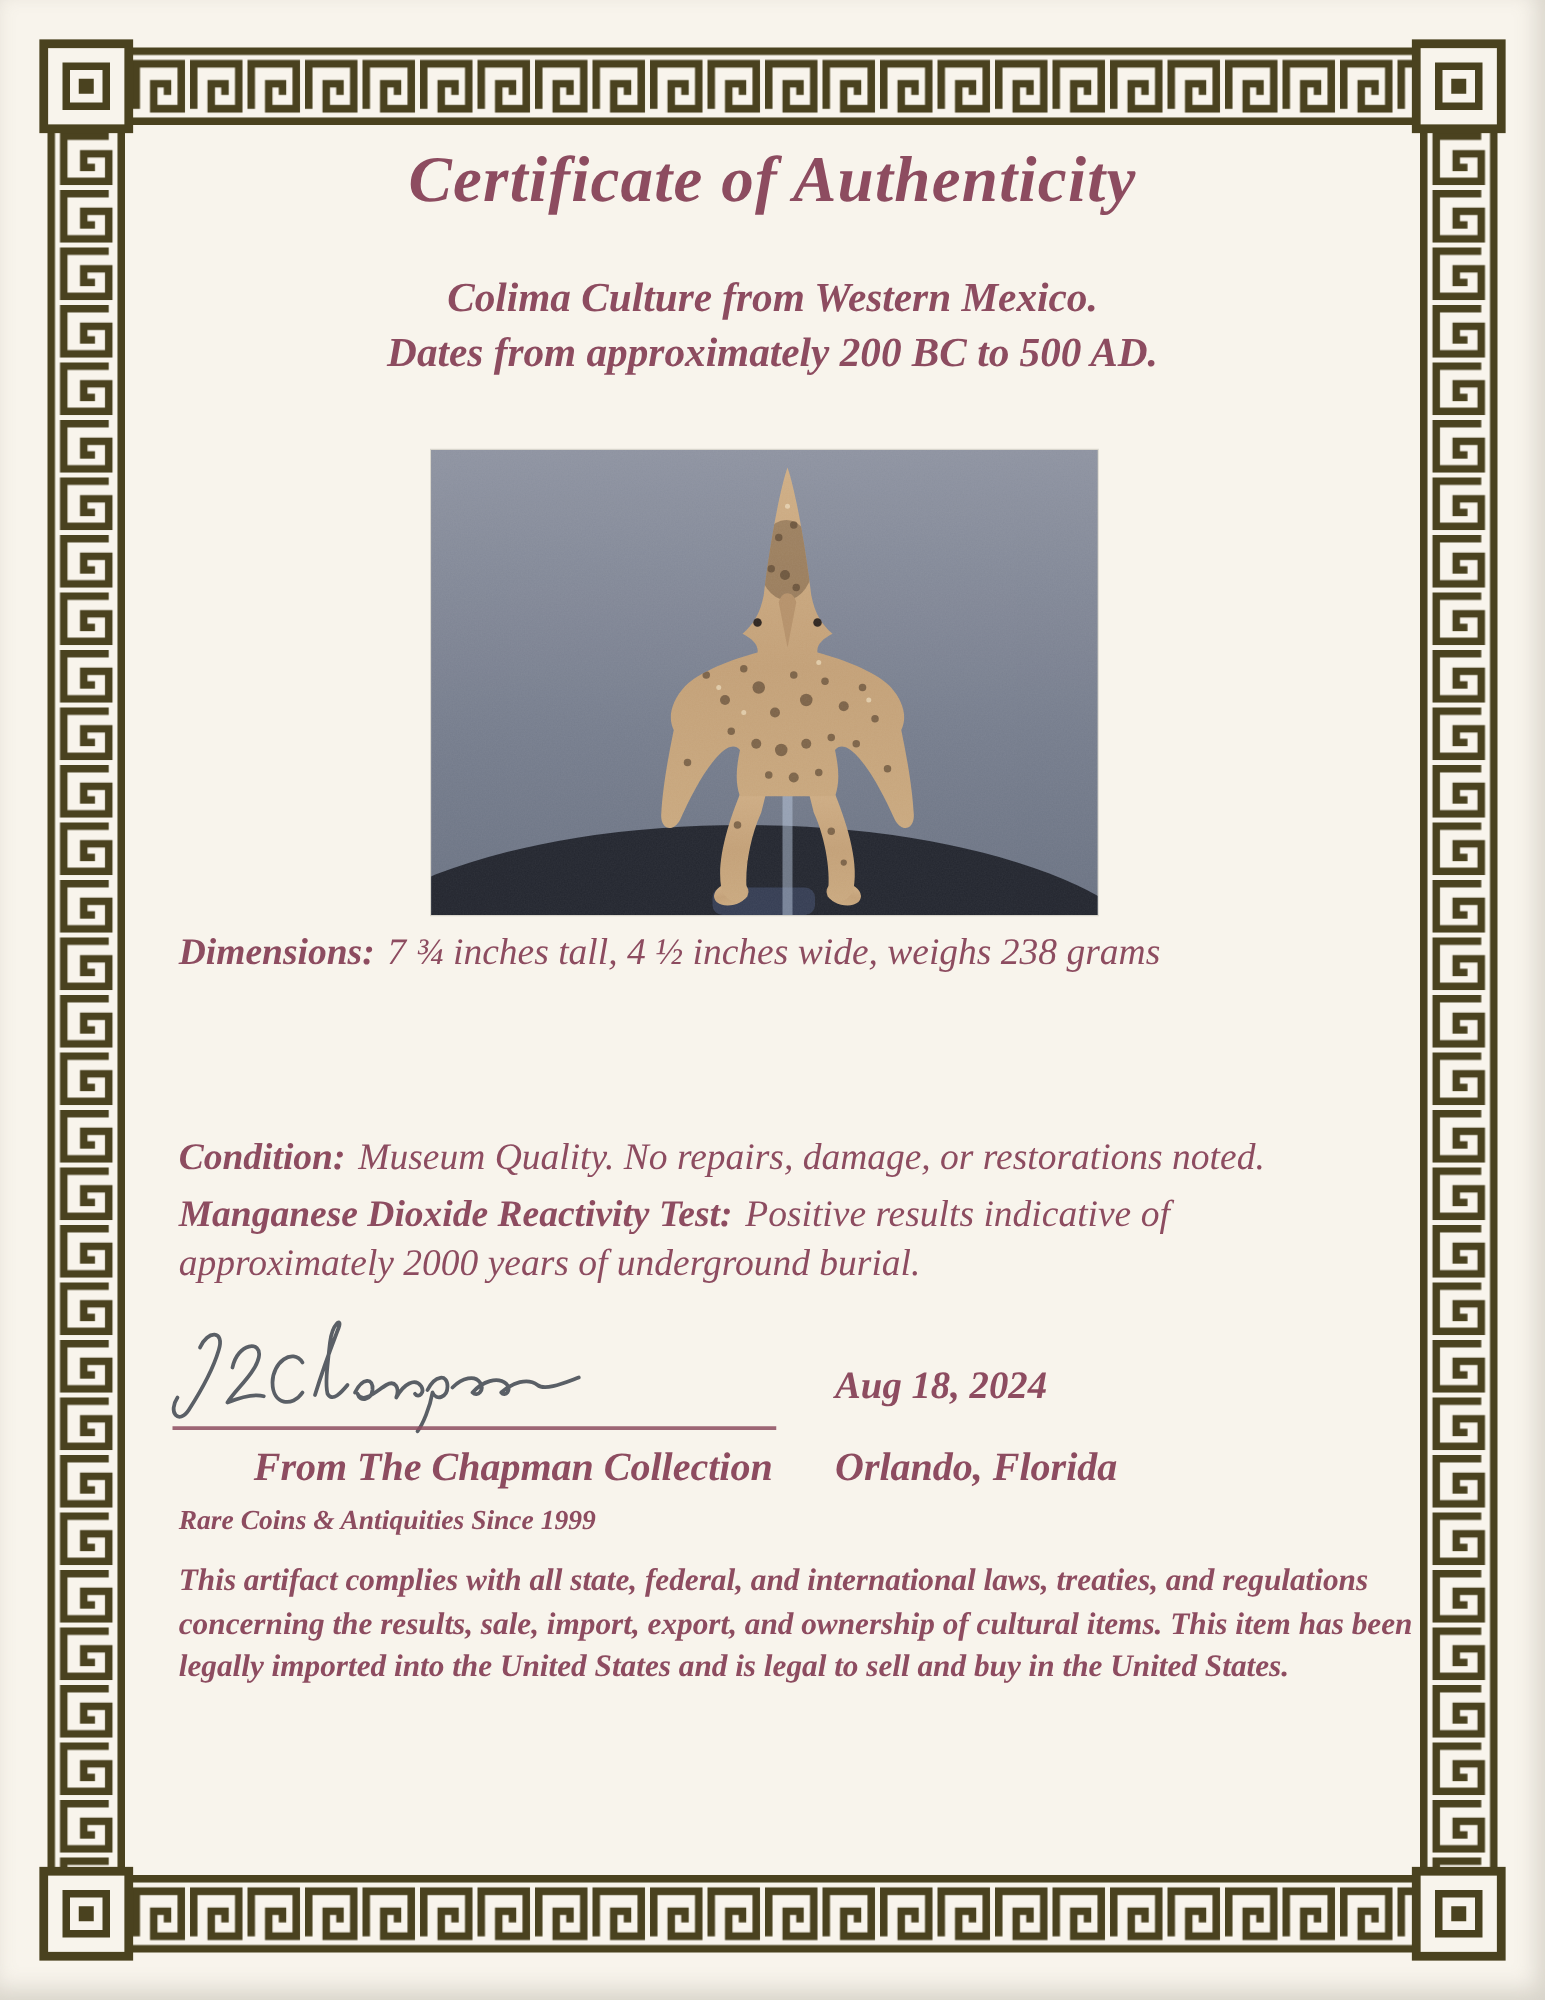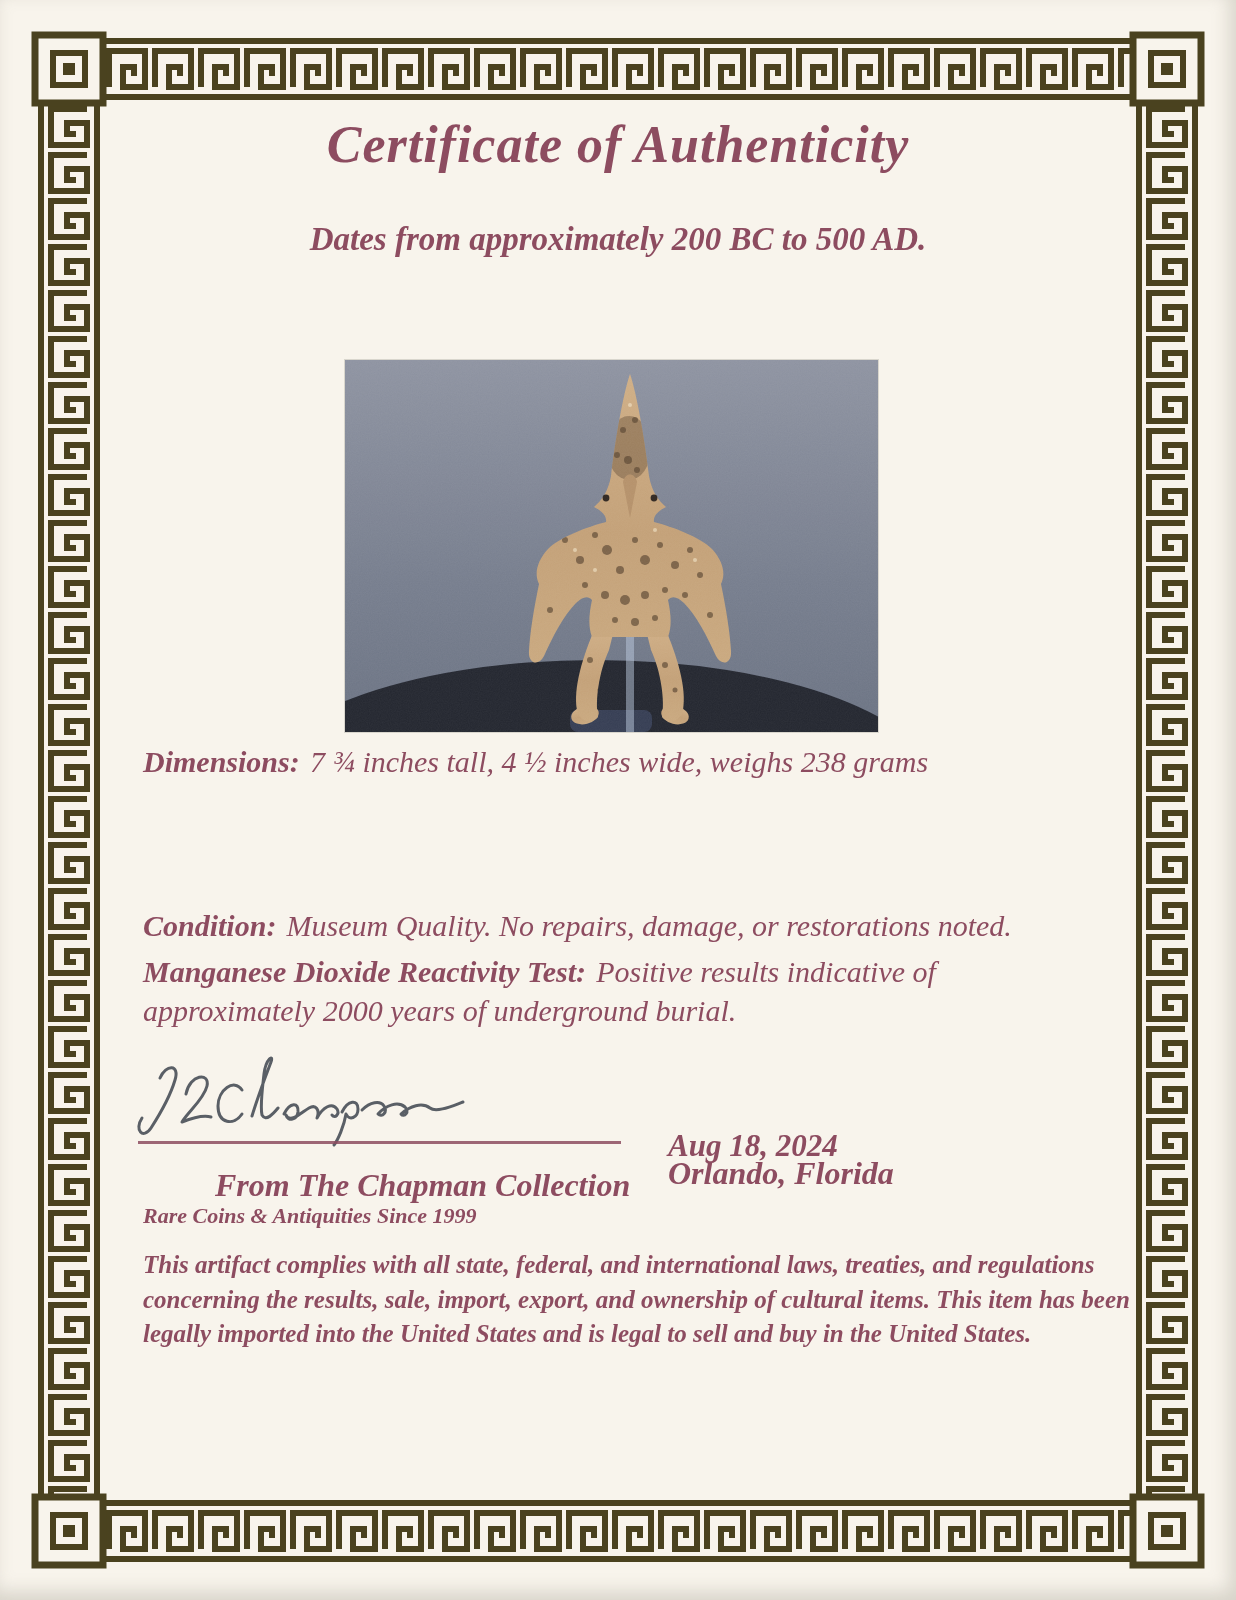--- a/index.html
+++ b/index.html
@@ -41,25 +41,25 @@
     font-size:30px;font-style:italic;color:var(--plum);
     line-height:1.31;
   }
   .detail .lbl{font-weight:bold;margin-right:.34em;text-align:center;}
   .sig-svg{position:absolute;left:130px;top:1052px;width:400px;height:96px;}
   .sig-line{
     position:absolute;left:138px;top:1141px;width:483px;height:3px;
     background:var(--plum);opacity:.85;
   }
   .sig-date{
-    position:absolute;left:668px;top:1128px;margin:0;
+    position:absolute;left:668px;top:1090px;margin:0;
     font-size:31px;font-weight:bold;font-style:italic;color:var(--plum);
   }
   .from-line{
-    position:absolute;left:203px;top:1155px;margin:12px;
+    position:absolute;left:203px;top:1155px;margin:0;
     font-size:32px;font-weight:bold;font-style:italic;color:var(--plum);
   }
   .location{
     position:absolute;left:668px;top:1155px;margin:0;
     font-size:32px;font-weight:bold;font-style:italic;color:var(--plum);
   }
   .tagline{
     position:absolute;left:143px;top:1203px;margin:0;
     font-size:22px;font-weight:bold;font-style:italic;color:var(--plum);
   }
@@ -108,20 +108,21 @@
     <rect x="1136" y="106" width="62" height="1388" fill="url(#gkRight)"></rect>
     <use href="#cornerBlock" x="32" y="32"></use>
     <use href="#cornerBlock" x="1130" y="32"></use>
     <use href="#cornerBlock" x="32" y="1494"></use>
     <use href="#cornerBlock" x="1130" y="1494"></use>
   </svg>
 
   <h1 class="title">Certificate of Authenticity</h1>
 
   <div class="certify">
+    <div>Colima Culture from Western Mexico.</div>
     <div>Dates from approximately 200 BC to 500 AD.</div>
   </div>
 
   <div class="photo" role="img" aria-label="colima-figurine-photo">
     <svg viewBox="0 0 533 372" xmlns="http://www.w3.org/2000/svg">
       <defs>
         <linearGradient id="bgGrad" x1="0" y1="0" x2="0" y2="1">
           <stop offset="0" stop-color="#8e93a1"></stop>
           <stop offset="0.6" stop-color="#767d8d"></stop>
           <stop offset="1" stop-color="#6b7383"></stop>

